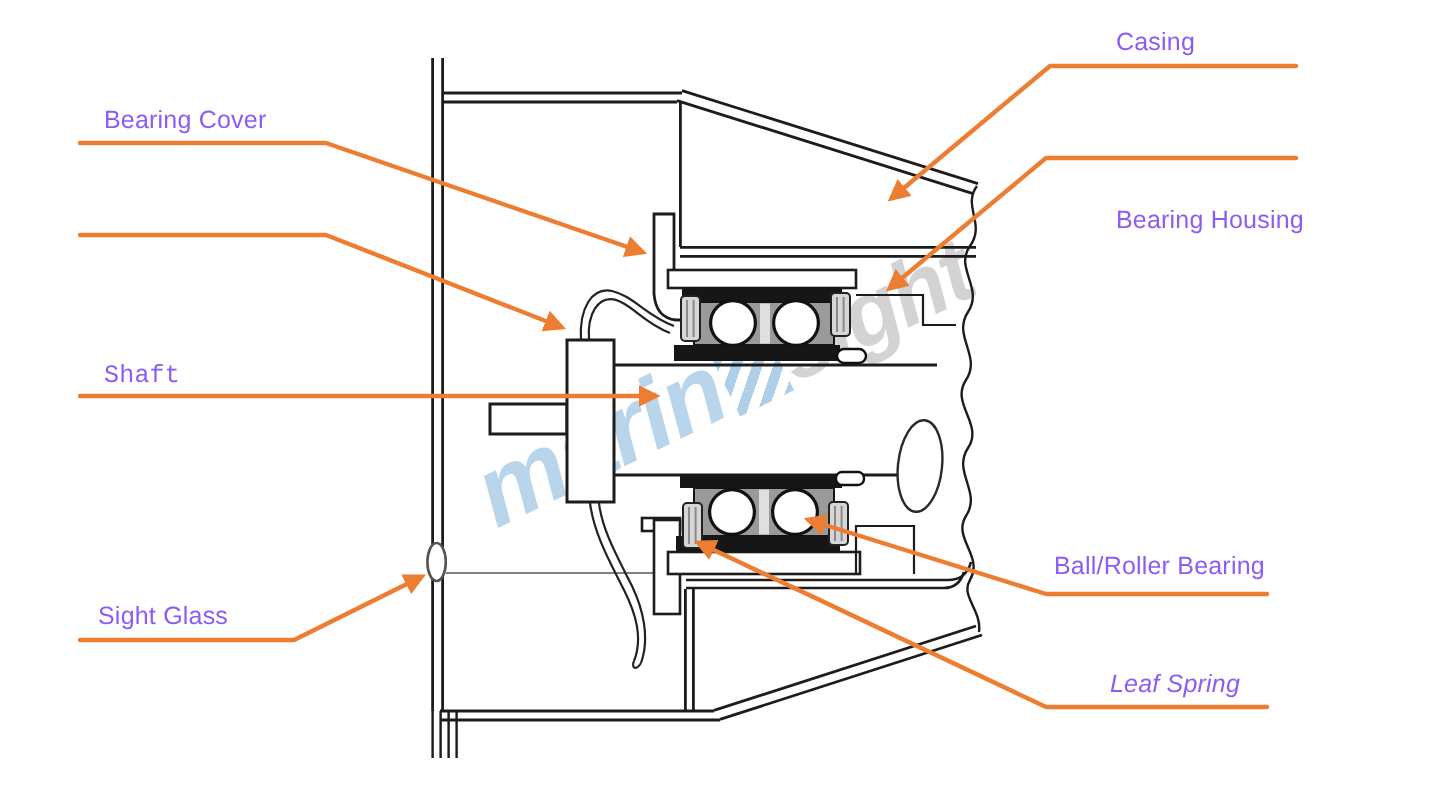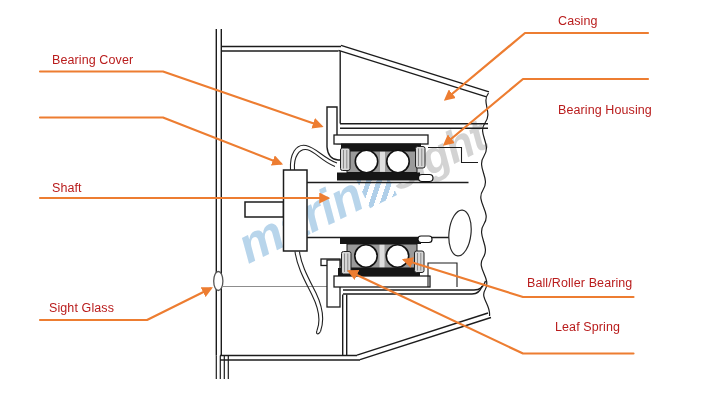--- a/index.html
+++ b/index.html
@@ -2,21 +2,21 @@
 <html><head>
 <meta charset="utf-8">
 <style>
   html,body{margin:0;padding:0;background:#fff;}
   .stage{
     position:relative;width:720px;height:405px;background:#ffffff;overflow:hidden;
     font-family:"Liberation Sans", sans-serif;
   }
   .stage svg{position:absolute;left:0;top:0;}
   .lbl{
-    position:absolute;font-size:12.5px;line-height:15px;color:#b91c1c;
+    position:absolute;font-size:12.5px;line-height:15px;color:#8b5cf6;
     white-space:nowrap;letter-spacing:0.1px;
   }
   
   .watermark{
     position:absolute;left:254px;top:216px;height:60px;line-height:60px;
     transform:rotate(-26deg);transform-origin:0 100%;
     white-space:nowrap;opacity:.8;font-style:italic;font-weight:bold;letter-spacing:-1px;
   }
   .wm-left{font-size:50px;color:#A7CBE7;}
   .wm-right{font-size:45px;color:#C9C9C9;}
@@ -165,18 +165,18 @@
       <polyline points="40,198 327.5,198" marker-end="url(#ah)"></polyline>
       <polyline points="40,320 147,320 210.5,288.5" marker-end="url(#ah)"></polyline>
       <polyline points="633.5,297 523,297 404.5,260" marker-end="url(#ah)"></polyline>
       <polyline points="633.5,353.5 523,353.5 349.5,271.5" marker-end="url(#ah)"></polyline>
     </g>
   </svg>
 
   <div class="lbl" style="left:558px;top:14px;">Casing</div>
   <div class="lbl" style="left:558px;top:62px;margin-top:41px;">Bearing Housing</div>
   <div class="lbl" style="left:52px;top:53px;">Bearing Cover</div>
-  <div class="lbl" style="left:52px;top:181px;">Shaft</div>
+  <div class="lbl" style="left:52px;top:181px;font-family:Liberation Mono, monospace;">Shaft</div>
   <div class="lbl" style="left:49px;top:301px;">Sight Glass</div>
   <div class="lbl" style="left:527px;top:276px;text-align:center;">Ball/Roller Bearing</div>
-  <div class="lbl" style="left:555px;top:320px;">Leaf Spring</div>
+  <div class="lbl" style="left:555px;top:335px;font-style:italic;">Leaf Spring</div>
 
 </div>
 
 </body></html>

